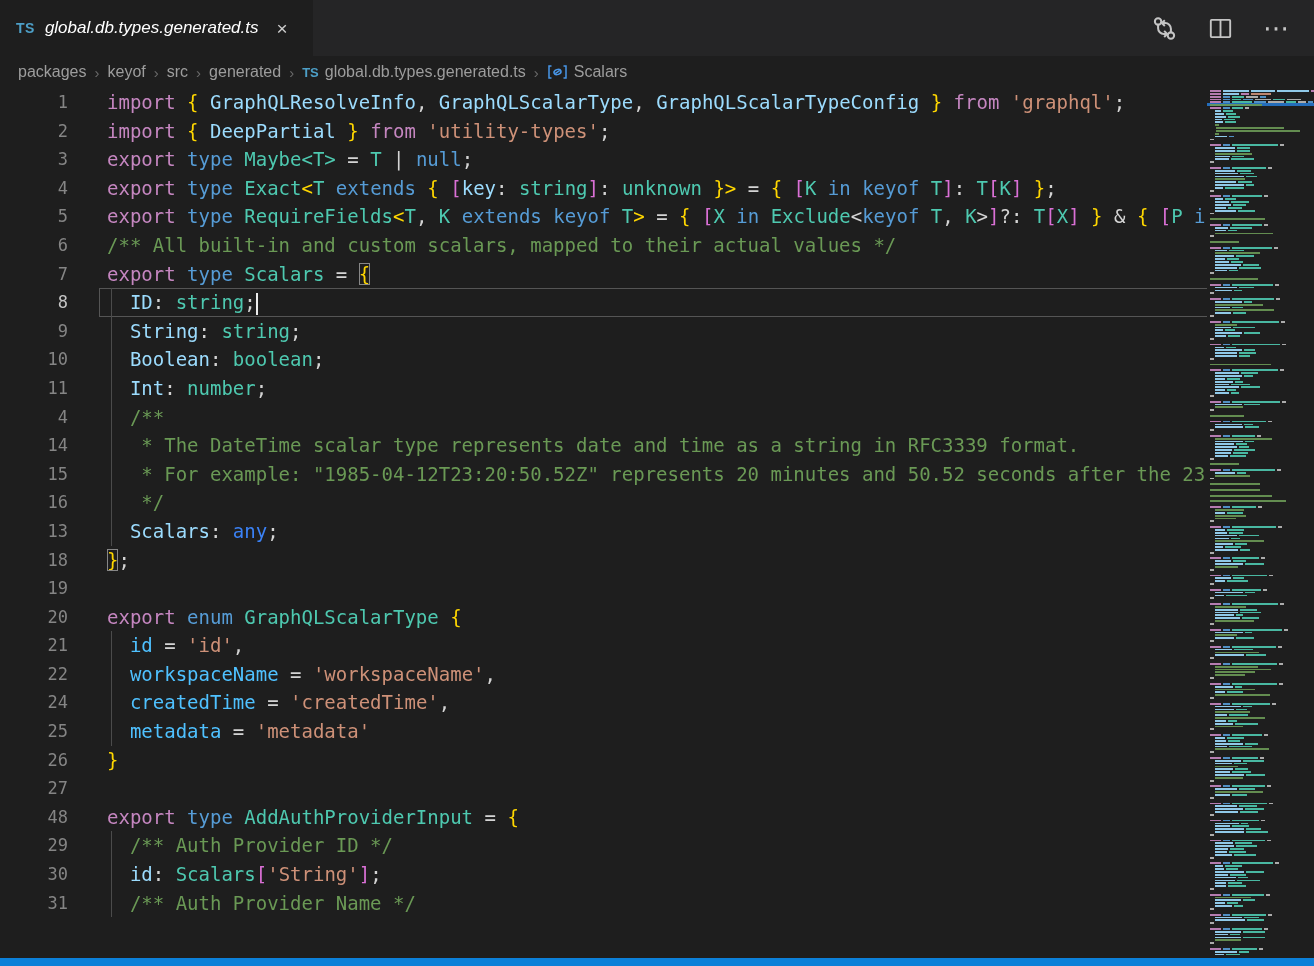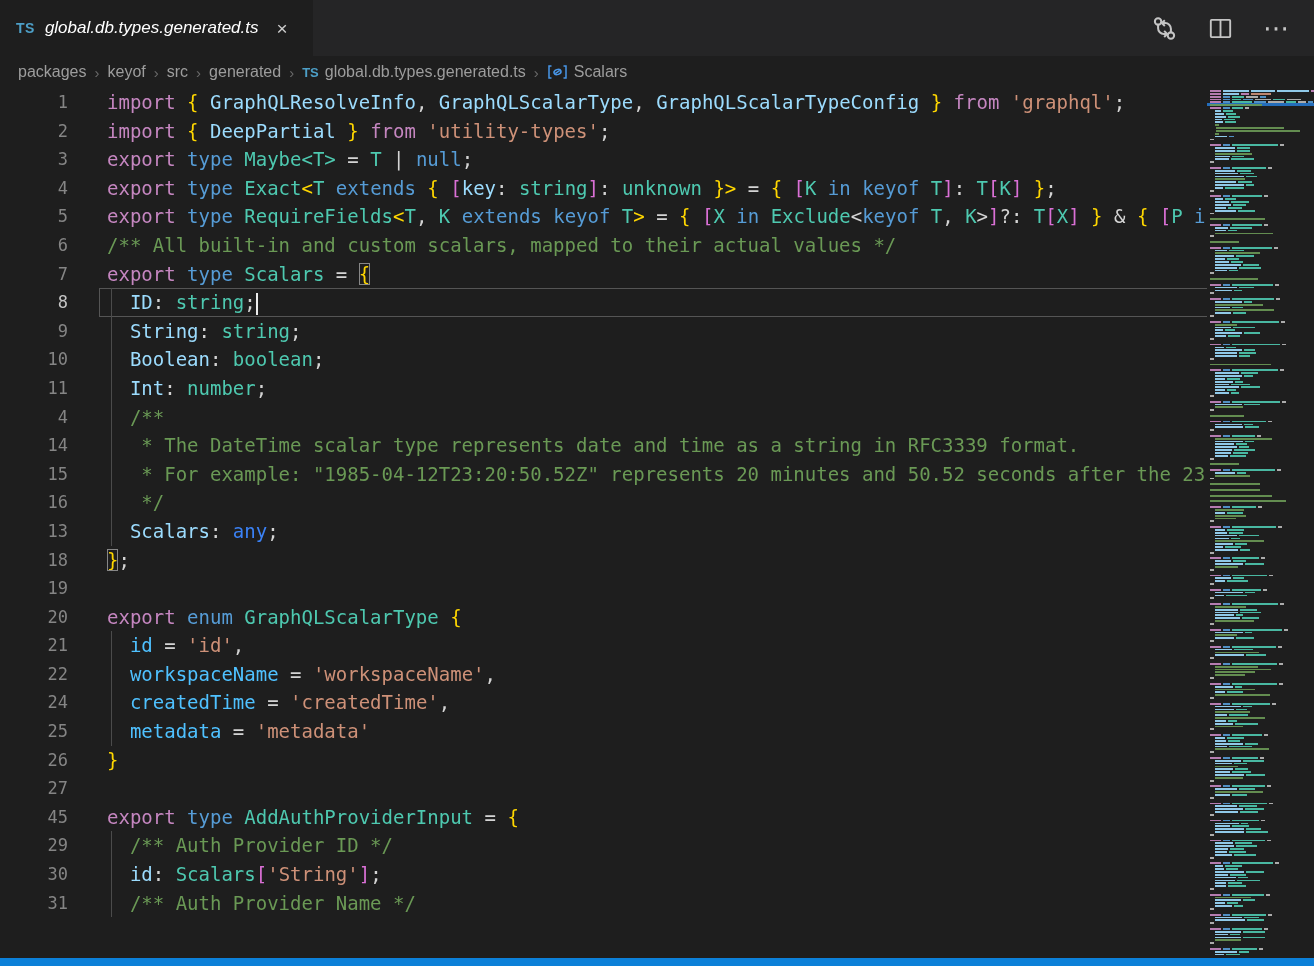--- a/index.html
+++ b/index.html
@@ -207,21 +207,21 @@
       </div>
       <div class="line">
         <div class="num">26</div>
         <div class="body"><span style="color: rgb(255, 215, 0);">}</span></div>
       </div>
       <div class="line">
         <div class="num">27</div>
         <div class="body"></div>
       </div>
       <div class="line">
-        <div class="num">45</div>
+        <div class="num">48</div>
         <div class="body"><span style="color: rgb(197, 134, 192);">export </span><span style="color: rgb(86, 156, 214);">type </span><span style="color: rgb(78, 201, 176);">AddAuthProviderInput</span><span style="color: rgb(212, 212, 212);"> = </span><span style="color: rgb(255, 215, 0);">{</span></div>
       </div>
       <div class="line">
         <div class="num">29</div>
         <div class="body guide"><span style="color: rgb(106, 153, 85);">  /** Auth Provider ID */</span></div>
       </div>
       <div class="line">
         <div class="num">30</div>
         <div class="body guide"><span style="color: rgb(156, 220, 254);">  id</span><span style="color: rgb(212, 212, 212);">: </span><span style="color: rgb(78, 201, 176);">Scalars</span><span style="color: rgb(218, 112, 214);">[</span><span style="color: rgb(206, 145, 120);">'String'</span><span style="color: rgb(218, 112, 214);">]</span><span style="color: rgb(212, 212, 212);">;</span></div>
       </div>

